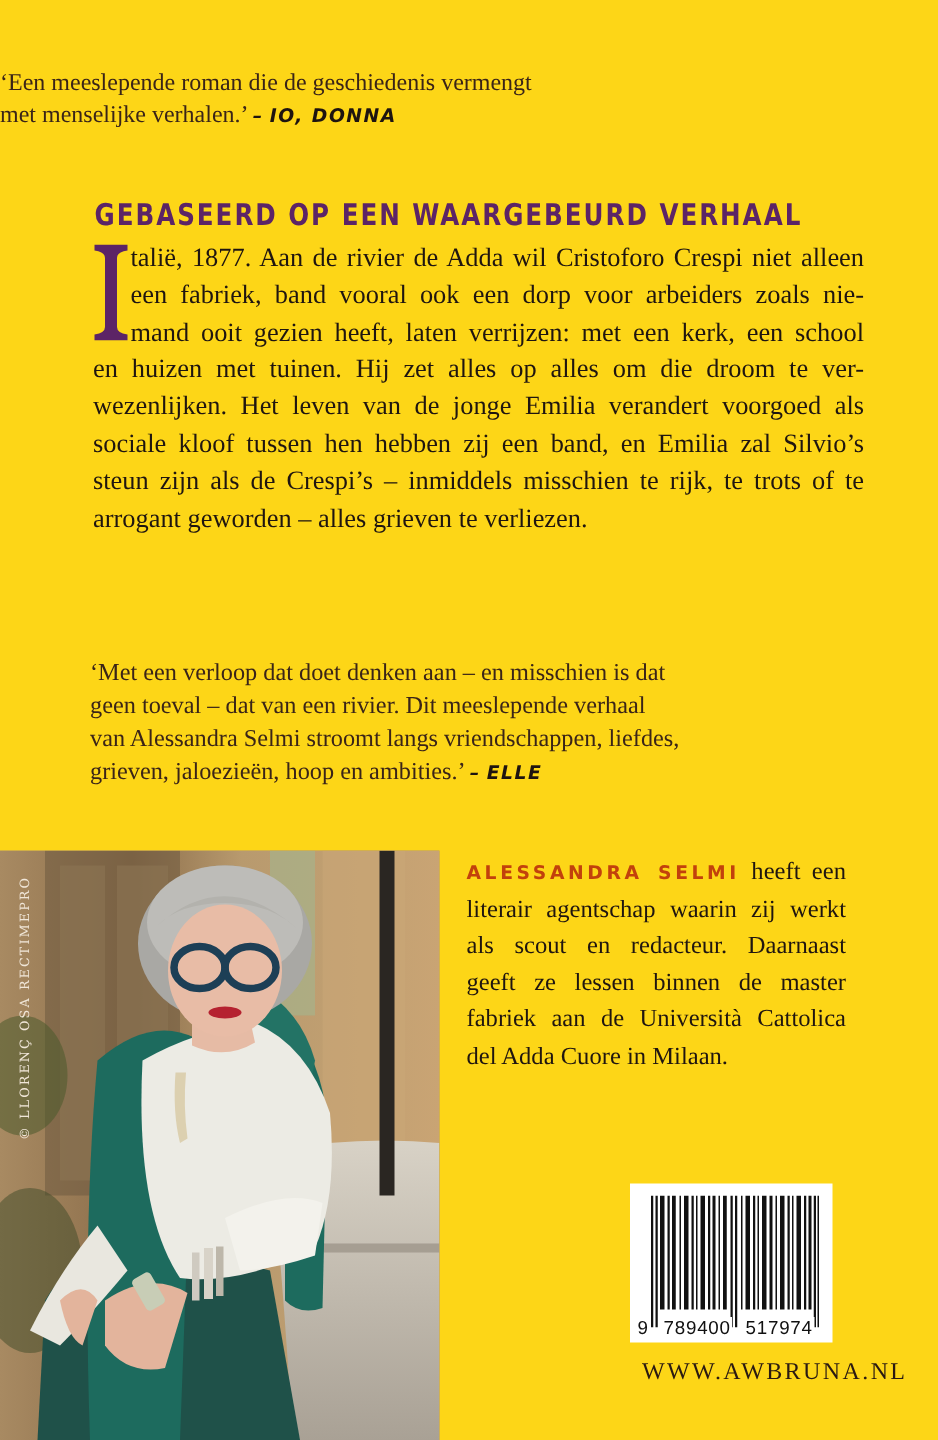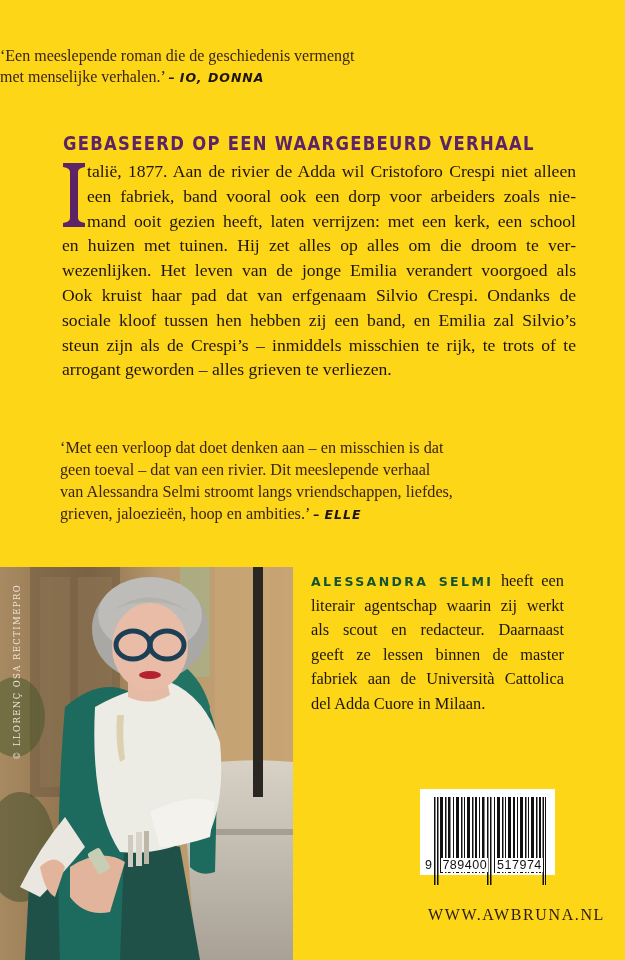--- a/index.html
+++ b/index.html
@@ -88,27 +88,27 @@
       line-height: 24.6px;
       color: #1f1510;
     }
     .bio .line { display: block; white-space: nowrap; text-align: justify; text-align-last: justify; height: 24.6px; }
     .bio .line.last { text-align-last: left; }
     .bio .name {
       font-family: "DejaVu Sans", "Liberation Sans", sans-serif;
       font-weight: bold;
       font-size: 12.5px;
       letter-spacing: 2.4px;
-      color: #14532d;
+      color: #c2410c;
     }
 
     .barcode-box {
       position: absolute;
       left: 420px; top: 789px;
-      width: 135px; height: 86px;
+      width: 135px; height: 106px;
       background: #ffffff;
     }
     .barcode-bars {
       position: absolute;
       left: 14px; top: 8px;
       width: 112px; height: 88px;
     }
     .barcode-num {
       position: absolute;
       left: 4px; bottom: 3px;
@@ -147,21 +147,20 @@
 <svg class="dropcap" viewBox="0 0 24 64" width="24" height="64">
   <path d="M1 0 H23 V4 Q16 5 16 9 V55 Q16 59 23 60 V64 H1 V60 Q8 59 8 55 V9 Q8 5 1 4 Z" fill="#5c2466"></path>
 </svg>
 
 <div class="blurb">
   <span class="line indent">talië, 1877. Aan de rivier de Adda wil Cristoforo Crespi niet alleen</span>
   <span class="line indent">een fabriek, band vooral ook een dorp voor arbeiders zoals nie-</span>
   <span class="line indent">mand ooit gezien heeft, laten verrijzen: met een kerk, een school</span>
   <span class="line">en huizen met tuinen. Hij zet alles op alles om die droom te ver-</span>
   <span class="line">wezenlijken. Het leven van de jonge Emilia verandert voorgoed als</span>
-  <span class="line">Ook kruist haar pad dat van erfgenaam Silvio Crespi. Ondanks de</span>
   <span class="line">sociale kloof tussen hen hebben zij een band, en Emilia zal Silvio’s</span>
   <span class="line">steun zijn als de Crespi’s – inmiddels misschien te rijk, te trots of te</span>
   <span class="line last">arrogant geworden – alles grieven te verliezen.</span>
 </div>
 
 <div class="quote" id="quote2">
   <div>‘Met een verloop dat doet denken aan – en misschien is dat</div>
   <div>geen toeval – dat van een rivier. Dit meeslepende verhaal</div>
   <div>van Alessandra Selmi stroomt langs vriendschappen, liefdes,</div>
   <div>

